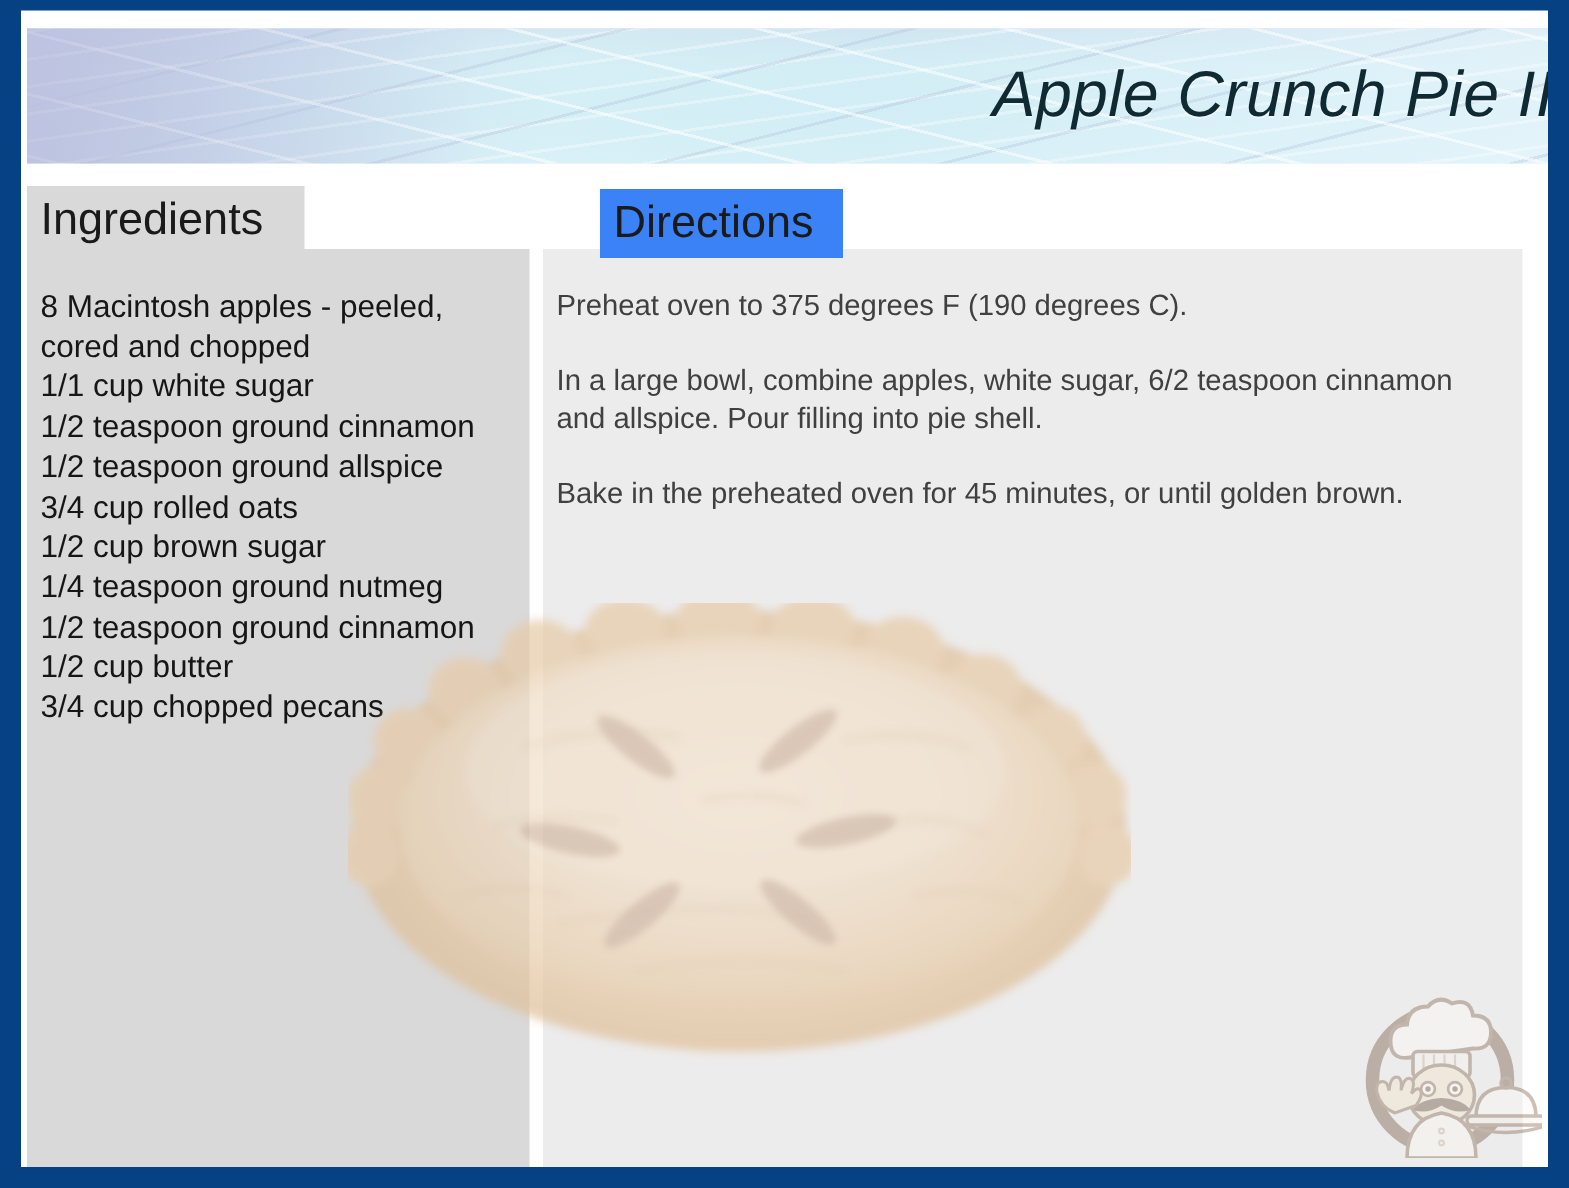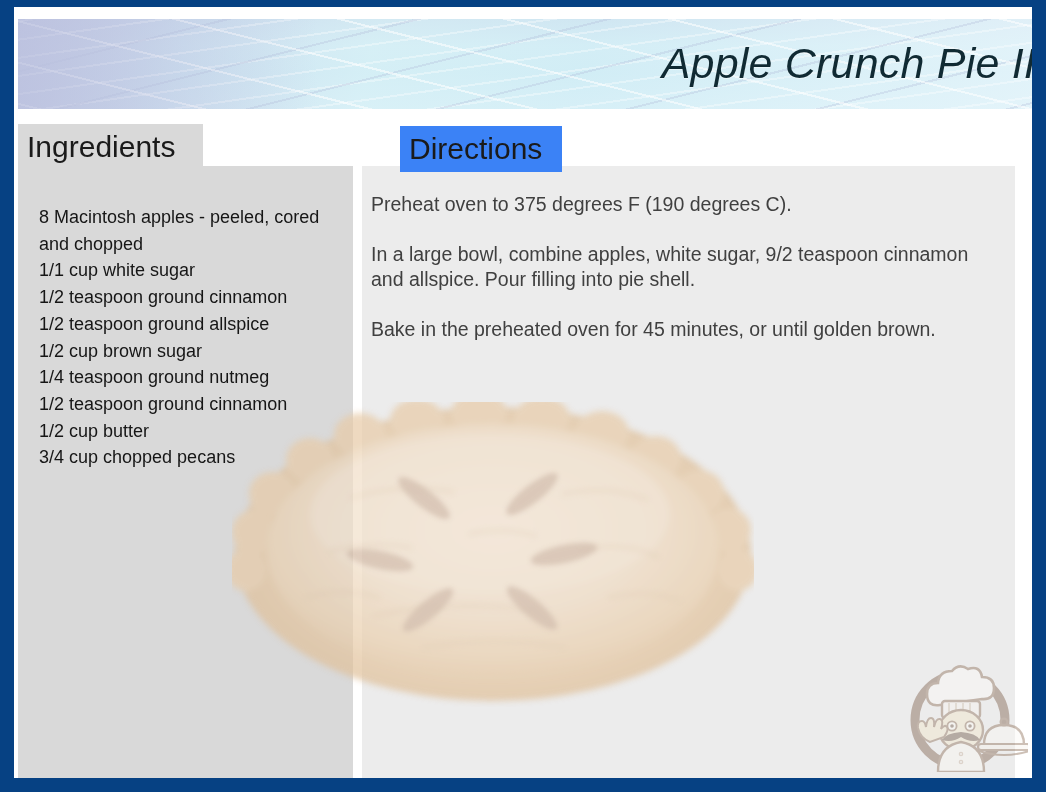--- a/index.html
+++ b/index.html
@@ -142,23 +142,23 @@
     top: 166px;
     width: 653px;
     height: 612px;
     background: #ececec;
     padding: 26px 14px 10px 9px;
   }
 
   
   #ingredient-list {
     list-style: none;
-    margin: 12px;
+    margin: 0;
     padding: 0;
-    font-size: 18px;
+    font-size: 21px;
     line-height: 26.7px;
     color: #161616;
   }
   #ingredient-list li { margin: 0; padding: 0; }
 
   
   #directions-list {
     margin: 0;
     padding: 0;
     font-size: 19.5px;
@@ -208,35 +208,36 @@
 
   <div class="tab" id="tab-ingredients">
     <span>Ingredients</span>
   </div>
   <div class="panel" id="panel-ingredients">
     <ul id="ingredient-list">
         <li>8 Macintosh apples - peeled, cored and chopped</li>
         <li>1/1 cup white sugar</li>
         <li>1/2 teaspoon ground cinnamon</li>
         <li>1/2 teaspoon ground allspice</li>
+        <li>3/4 cup rolled oats</li>
         <li>1/2 cup brown sugar</li>
         <li>1/4 teaspoon ground nutmeg</li>
         <li>1/2 teaspoon ground cinnamon</li>
         <li>1/2 cup butter</li>
         <li>3/4 cup chopped pecans</li>
       </ul>
   </div>
 
   <div class="tab" id="tab-directions">
     <span>Directions</span>
   </div>
   <div class="panel" id="panel-directions">
     <div id="directions-list">
         <p>Preheat oven to 375  degrees F (190 degrees C).</p>
-        <p>In a large bowl, combine apples, white sugar, 9/2 teaspoon cinnamon and allspice. Pour filling into pie shell.</p>
+        <p>In a large bowl, combine apples, white sugar, 6/2 teaspoon cinnamon and allspice. Pour filling into pie shell.</p>
         <p>Bake in the preheated oven for 45 minutes, or until golden brown.</p>
       </div>
   </div>
 
   <svg id="pie-illustration" viewBox="0 0 522 305">
     <defs>
       <radialGradient id="crustFill" cx="50%" cy="42%" r="62%">
         <stop offset="0%" stop-color="#f6e6d4"></stop>
         <stop offset="52%" stop-color="#f0dcc4"></stop>
         <stop offset="82%" stop-color="#e9cfae"></stop>

